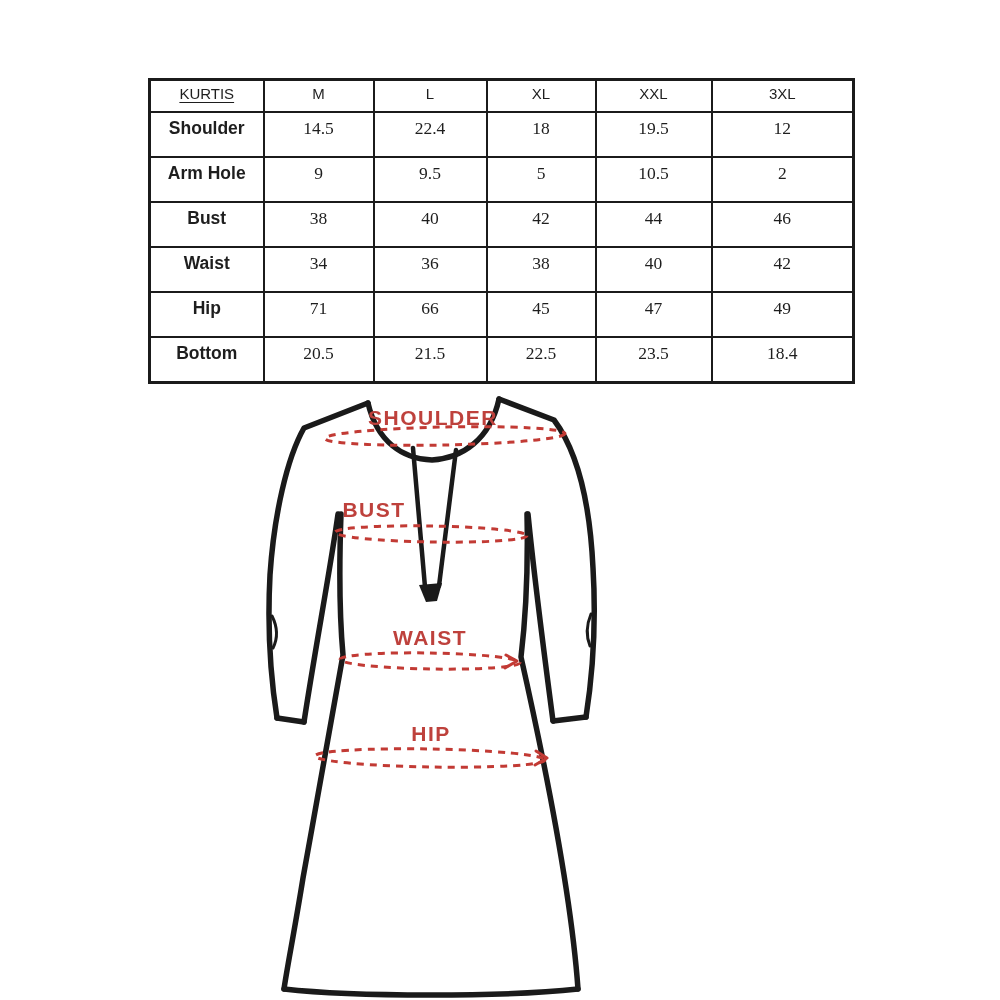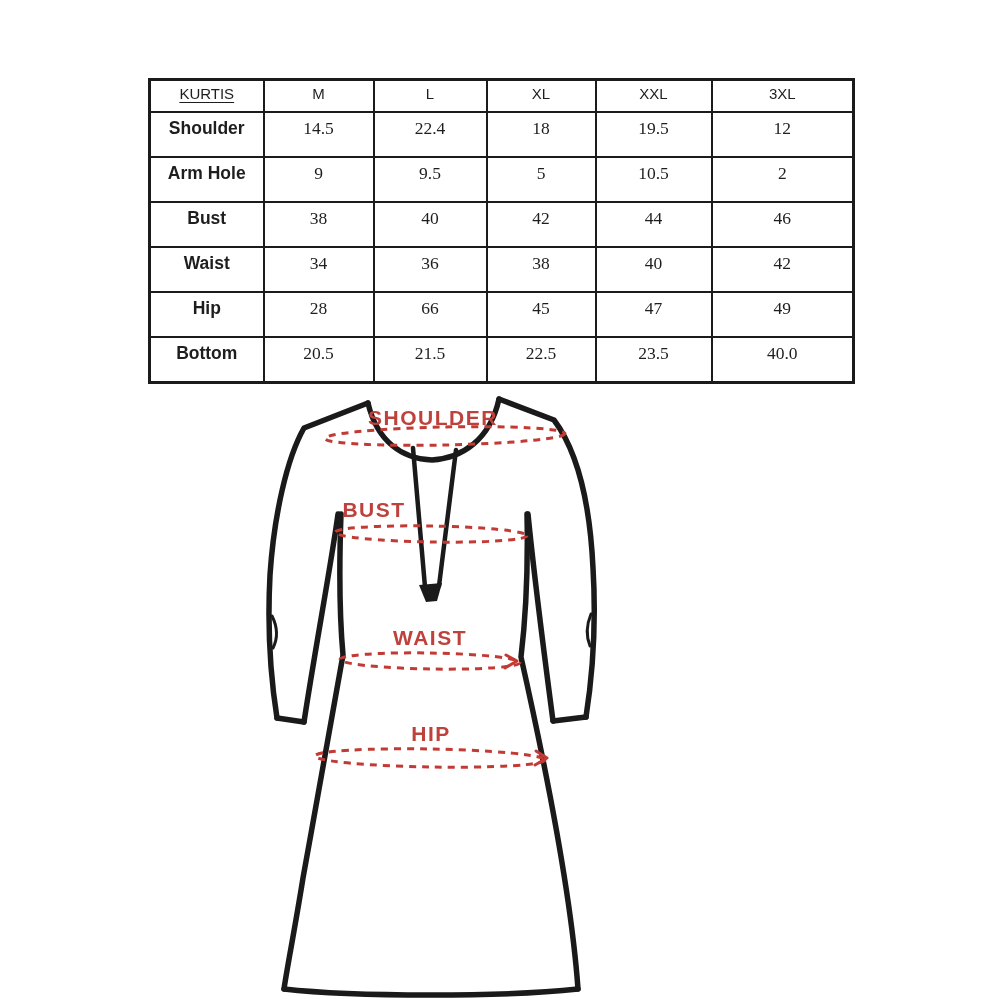--- a/index.html
+++ b/index.html
@@ -77,33 +77,33 @@
     <tr class="datarow">
       <th>Waist</th>
       <td>34</td>
       <td>36</td>
       <td>38</td>
       <td>40</td>
       <td>42</td>
     </tr>
     <tr class="datarow">
       <th>Hip</th>
-      <td>28</td>
+      <td>71</td>
       <td>66</td>
       <td>45</td>
       <td>47</td>
       <td>49</td>
     </tr>
     <tr class="datarow">
       <th>Bottom</th>
       <td>20.5</td>
       <td>21.5</td>
       <td>22.5</td>
       <td>23.5</td>
-      <td>40.0</td>
+      <td>18.4</td>
     </tr>
   </tbody>
     </table>
 
   <svg class="kurta" viewBox="0 0 1000 1000" xmlns="http://www.w3.org/2000/svg">
 
     <g>
 
       <path class="outline" d="M 368,403 L 304,428 C 287,458 274,515 270,575 C 267,632 271,680 277,718"></path>
 

